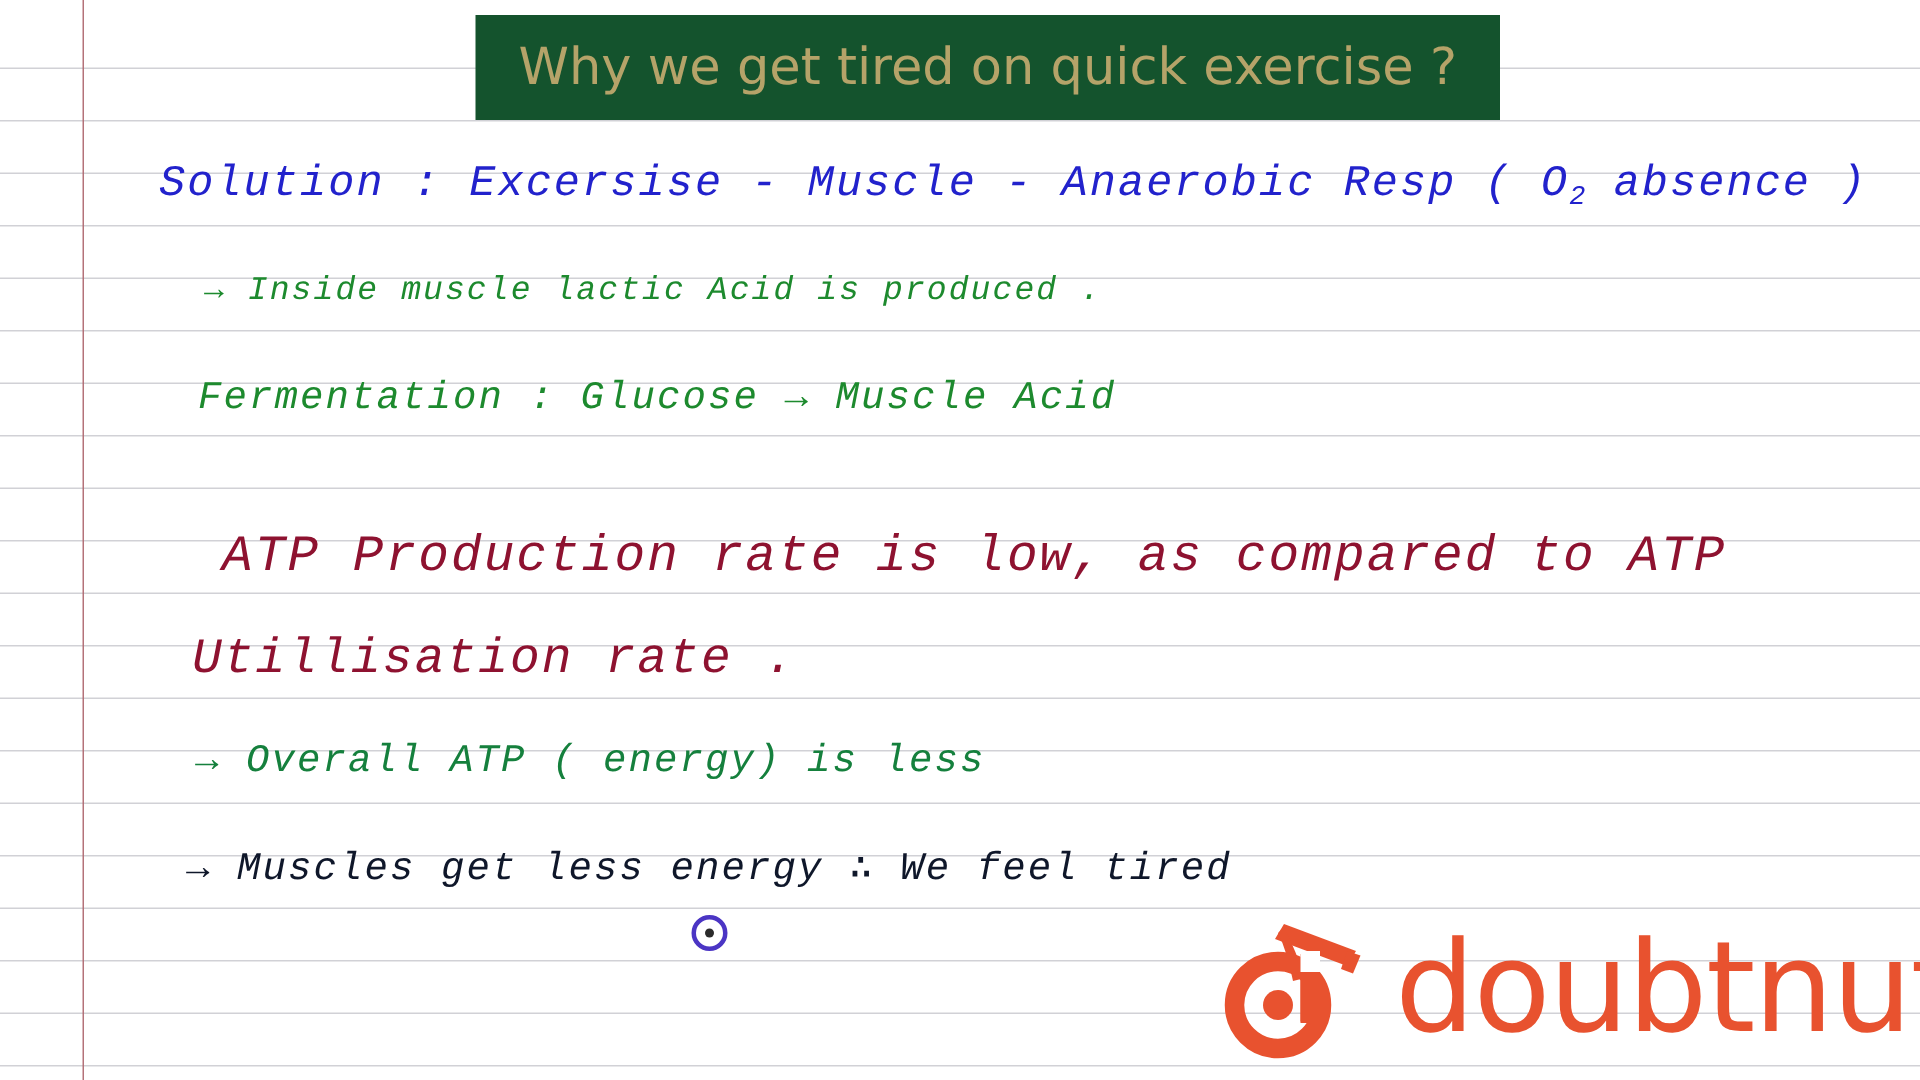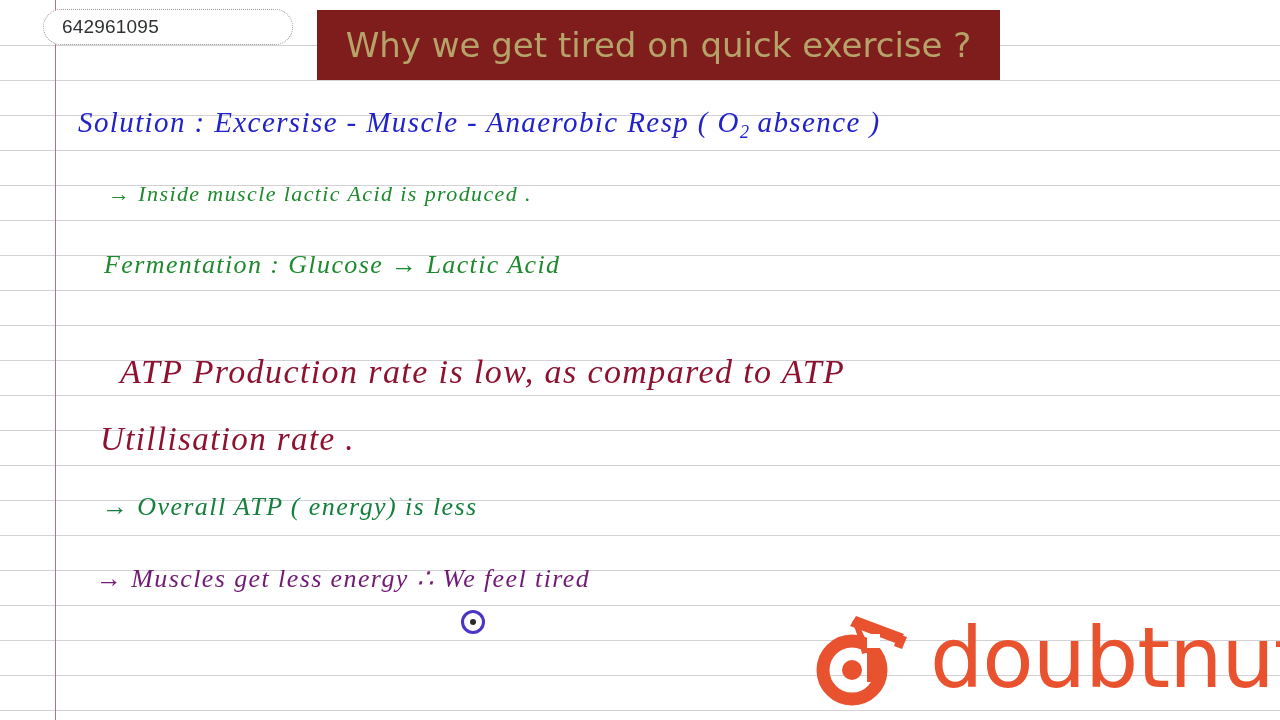--- a/index.html
+++ b/index.html
@@ -81,24 +81,25 @@
     color: #b5a369;
     font-family: "DejaVu Sans", sans-serif;
     font-weight: 400;
     white-space: nowrap;
   }
 
   
   .hw {
     position: absolute;
     white-space: nowrap;
-    font-family: Liberation Serif, serif;
+    font-family: Liberation Mono, monospace;
     font-weight: 400;
     font-style: italic;
     letter-spacing: 1.4px;
+    margin-left: 28px;
   }
   .hw .sub {
     font-size: 0.62em;
     vertical-align: -0.35em;
     letter-spacing: 0;
   }
 
   
   #cursor-marker {
     position: absolute;
@@ -163,36 +164,33 @@
       <div class="rule-line" style="top: 500px; background: rgb(201, 201, 207);"></div>
       <div class="rule-line" style="top: 535px; background: rgb(201, 201, 207);"></div>
       <div class="rule-line" style="top: 570px; background: rgb(201, 201, 207);"></div>
       <div class="rule-line" style="top: 605px; background: rgb(201, 201, 207);"></div>
       <div class="rule-line" style="top: 640px; background: rgb(201, 201, 207);"></div>
       <div class="rule-line" style="top: 675px; background: rgb(201, 201, 207);"></div>
       <div class="rule-line" style="top: 710px; background: rgb(201, 201, 207);"></div>
     </div>
   <div id="margin-line" style="left: 55px; background: rgb(176, 106, 114);"></div>
 
-  <div id="qid-chip">
-    <span id="qid-text">642961095</span>
-  </div>
-
-  <div id="question-banner" style="background: #7f1d1d;">
+
+  <div id="question-banner" style="background: #14532d;">
     <span id="question-text" style="color: rgb(181, 163, 105);">Why we get tired on quick exercise ?</span>
   </div>
 
   <div id="handwriting-layer">
       <div class="hw" style="left: 78px; top: 106px; color: rgb(34, 34, 204); font-size: 29px;"><span>Solution :  Excersise - Muscle - Anaerobic  Resp ( O</span><span class="sub">2</span><span> absence )</span></div>
       <div class="hw" style="left: 108px; top: 181px; color: rgb(29, 138, 46); font-size: 22px;">→  Inside  muscle  lactic  Acid  is produced .</div>
-      <div class="hw" style="left: 104px; top: 250px; color: rgb(29, 138, 46); font-size: 26px;">Fermentation :   Glucose  →  Lactic Acid</div>
+      <div class="hw" style="left: 104px; top: 250px; color: rgb(29, 138, 46); font-size: 26px;">Fermentation :   Glucose  →  Muscle Acid</div>
       <div class="hw" style="left: 120px; top: 353px; color: rgb(142, 18, 48); font-size: 34px;">ATP  Production rate is low, as  compared  to  ATP</div>
       <div class="hw" style="left: 100px; top: 421px; color: rgb(142, 18, 48); font-size: 33px;">Utillisation   rate .</div>
       <div class="hw" style="left: 102px; top: 492px; color: #15803d; font-size: 26px;">→  Overall  ATP ( energy)  is less</div>
-      <div class="hw" style="left: 96px; top: 563px; color: #701a75; font-size: 26px;">→  Muscles get less  energy  ∴  We  feel tired</div>
+      <div class="hw" style="left: 96px; top: 563px; color: #0f172a; font-size: 26px;">→  Muscles get less  energy  ∴  We  feel tired</div>
     </div>
 
   <div id="cursor-marker" style="border-color: rgb(75, 53, 196);">
     <div id="cursor-dot"></div>
   </div>
 
   <div id="logo">
     <svg width="120" height="110" viewBox="0 0 120 110">
 
       <g fill="#e8522f">

